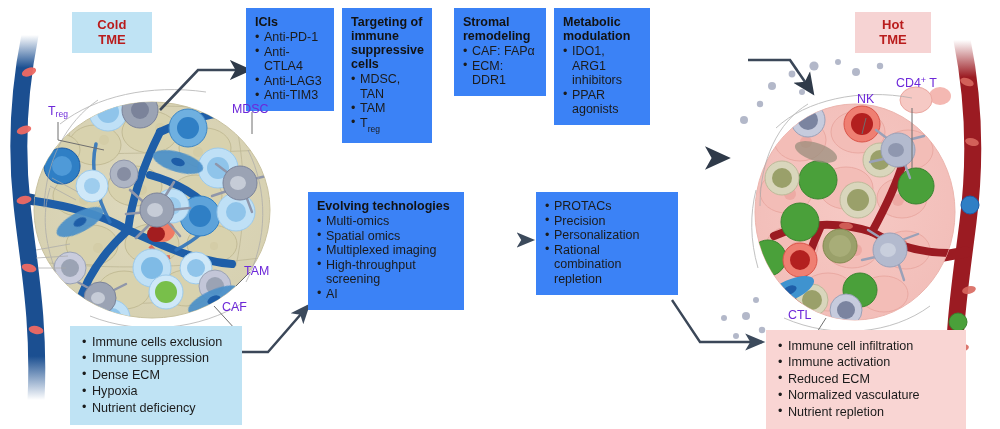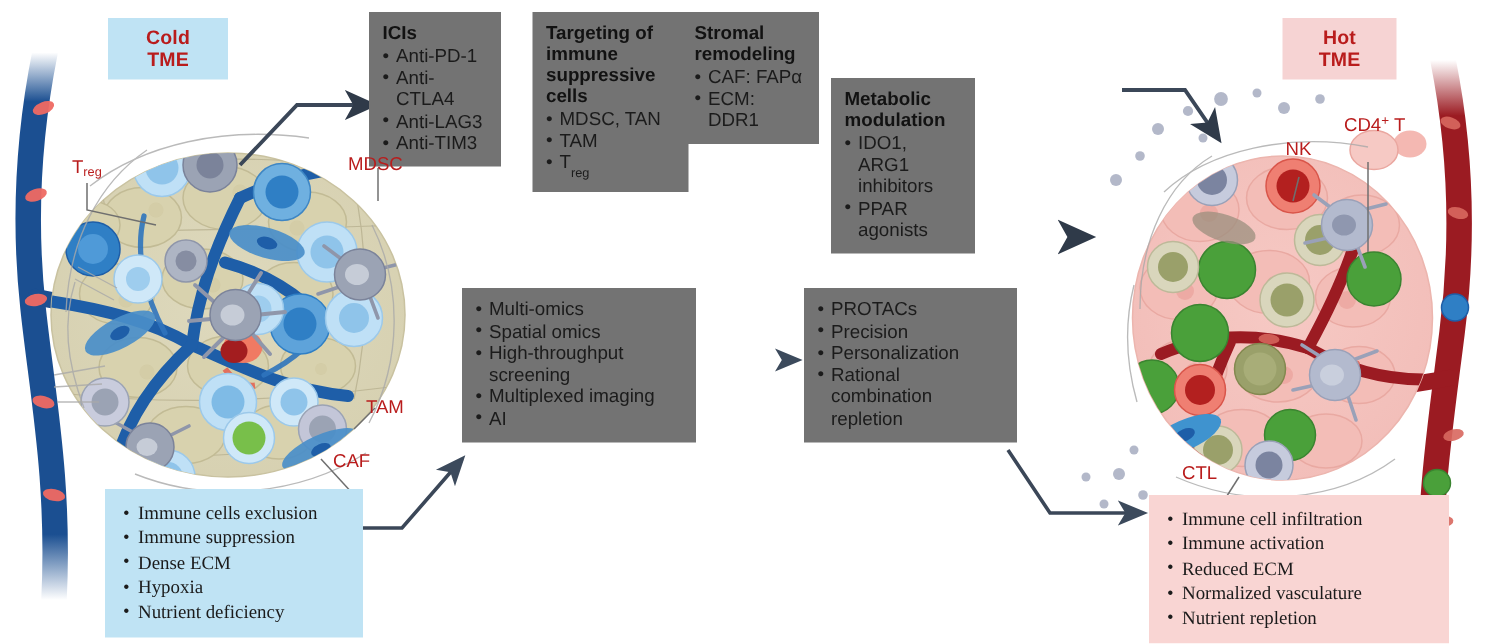--- a/index.html
+++ b/index.html
@@ -1,40 +1,40 @@
 <!DOCTYPE html>
 <html><head>
 <meta charset="utf-8">
 <style>
   html,body{margin:0;padding:0;background:#ffffff;}
   body{width:1000px;height:429px;overflow:hidden;font-family:"Liberation Sans",sans-serif;color:#1a1a1a;}
   #stage{position:relative;width:1000px;height:429px;background:#fff;}
 
   
-  .box{position:absolute;background:#737373;box-sizing:border-box;padding:7px 9px 8px 9px;}
+  .box{position:absolute;background:#3b82f6;box-sizing:border-box;padding:7px 9px 8px 9px;}
   .box .hd{font-weight:bold;font-size:12.5px;line-height:14px;color:#121212;margin-bottom:1px;}
   .box ul{list-style:none;margin:0;padding:0;}
   .box li{font-size:12.5px;line-height:14.6px;color:#1b1b1b;padding-left:9px;position:relative;}
   .box li::before{content:"•";position:absolute;left:0;top:-0.5px;}
   .box li.sub{padding-left:20px;font-size:12.5px;}
   .box li.sub::before{content:"\25E6";left:11px;font-size:10px;top:0px;}
 
   .badge{position:absolute;font-weight:bold;font-size:13px;letter-spacing:.1px;
          padding:5px 12px 6px 12px;box-sizing:border-box;text-align:center;color:#b91c1c;}
   .badge.cold{background:#bfe3f4;}
   .badge.hot{background:#f6d3d3;}
 
   .pillbox{position:absolute;box-sizing:border-box;padding:8px 10px 9px 12px;}
   .pillbox.cold{background:#bfe3f4;}
   .pillbox.hot{background:#f9d5d3;}
-  .pillbox ul{list-style:none;margin:0;padding:0;font-family:Liberation Serif, serif;}
+  .pillbox ul{list-style:none;margin:0;padding:0;}
   .pillbox li{font-size:12.6px;line-height:16.4px;padding-left:10px;position:relative;color:#1b1b1b;}
   .pillbox li::before{content:"•";position:absolute;left:0;top:-0.5px;}
 
-  .cellLabel{position:absolute;font-size:12.4px;color:#b91c1c;white-space:nowrap;}
+  .cellLabel{position:absolute;font-size:12.4px;color:#6d28d9;white-space:nowrap;}
   .cellLabel sub{font-size:8.5px;vertical-align:baseline;position:relative;top:2px;}
   .cellLabel sup{font-size:9px;vertical-align:baseline;position:relative;top:-4px;}
 
   svg.layer{position:absolute;left:0;top:0;width:1000px;height:429px;pointer-events:none;}
 </style>
 </head>
 <body>
 
 <div id="stage">
 
@@ -500,52 +500,53 @@
   <div class="box" style="left:246px;top:8px;width:88px;">
     <div class="hd">ICIs</div>
     <ul>
       <li>Anti-PD-1</li>
       <li>Anti-CTLA4</li>
       <li>Anti-LAG3</li>
       <li>Anti-TIM3</li>
     </ul>
   </div>
 
-  <div class="box" style="left:355px;top:8px;width:104px;">
+  <div class="box" style="left:342px;top:8px;width:90px;">
     <div class="hd">Targeting of immune suppressive cells</div>
     <ul>
       <li>MDSC, TAN</li>
       <li>TAM</li>
       <li>T<sub style="font-size:8.5px;position:relative;top:2px;">reg</sub></li>
     </ul>
   </div>
 
   <div class="box" style="left:454px;top:8px;width:92px;">
     <div class="hd">Stromal remodeling</div>
     <ul>
       <li>CAF: FAPα</li>
       <li>ECM: DDR1</li>
     </ul>
   </div>
 
-  <div class="box" style="left:554px;top:8px;width:96px;margin-top:44px;">
+  <div class="box" style="left:554px;top:8px;width:96px;">
     <div class="hd">Metabolic modulation</div>
     <ul>
       <li>IDO1, ARG1 inhibitors</li>
       <li>PPAR agonists</li>
     </ul>
   </div>
 
 
   <div class="box" style="left:308px;top:192px;width:156px;">
+    <div class="hd">Evolving technologies</div>
     <ul>
       <li>Multi-omics</li>
       <li>Spatial omics</li>
+      <li>Multiplexed imaging</li>
       <li>High-throughput screening</li>
-      <li>Multiplexed imaging</li>
       <li>AI</li>
     </ul>
   </div>
 
   <div class="box" style="left:536px;top:192px;width:142px;">
     <ul>
       <li>PROTACs</li>
       <li>Precision</li>
       <li>Personalization</li>
       <li>Rational combination repletion</li>

